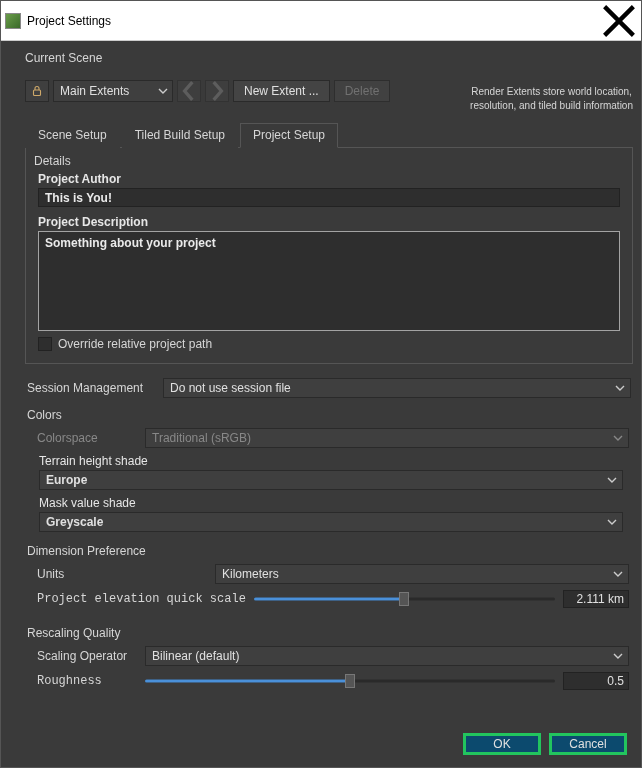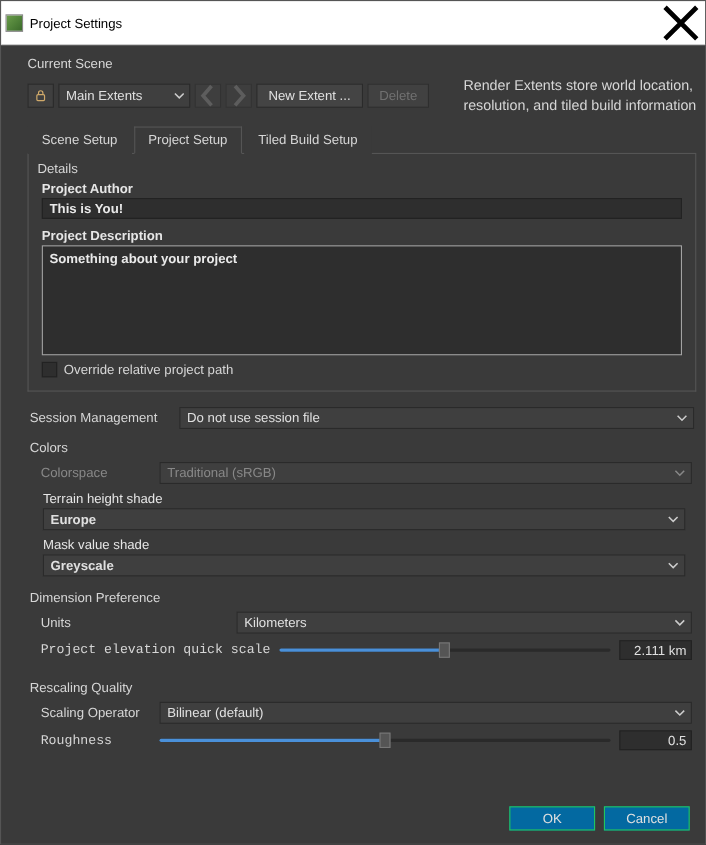--- a/index.html
+++ b/index.html
@@ -15,21 +15,21 @@
   .section-label { font-size: 12px; color: #d6d6d6; margin: 4px 0 4px 0; }
 
   .extent-row { display: flex; align-items: center; gap: 4px; margin-bottom: 2px; }
   .icon-btn { width: 24px; height: 22px; background: #3f3f3f; border: 1px solid #2a2a2a; display: flex; align-items: center; justify-content: center; cursor: pointer; }
   .icon-btn svg { width: 12px; height: 12px; }
   .extent-select { flex: 0 0 120px; height: 22px; background: #3f3f3f; border: 1px solid #2a2a2a; color: #e0e0e0; display: flex; align-items: center; padding: 0 6px; position: relative; cursor: pointer; }
   .extent-select .chev { position: absolute; right: 4px; top: 50%; transform: translateY(-50%); }
   .nav-btn { width: 24px; height: 22px; background: #444; border: 1px solid #2a2a2a; display: flex; align-items: center; justify-content: center; opacity: .45; }
   .btn { height: 22px; padding: 0 10px; background: #444; border: 1px solid #2a2a2a; color: #e0e0e0; font-size: 12px; display: flex; align-items: center; cursor: pointer; }
   .btn.disabled { color: #888; opacity: .7; cursor: default; }
-  .hint { font-size: 13px; color: #d6d6d6; text-align: left; line-height: 1.35; margin-left: auto; max-width: 220px; }
+  .hint { font-size: 10px; color: #d6d6d6; text-align: center; line-height: 1.35; margin-left: auto; max-width: 220px; margin-top: 16px; }
 
   .tabs { display: flex; gap: 2px; margin-top: 8px; border-bottom: 1px solid #555; }
   .tab { padding: 4px 12px 5px 12px; font-size: 12px; color: #d6d6d6; background: #3a3a3a; border: 1px solid transparent; border-bottom: none; cursor: pointer; position: relative; top: 1px; }
   .tab.active { background: #3a3a3a; border: 1px solid #555; border-bottom: 1px solid #3a3a3a; }
 
   .group { border: 1px solid #555; border-top: none; padding: 6px 8px 10px 8px; margin-bottom: 8px; }
   .group-standalone { padding: 4px 2px 8px 2px; }
   .group-title { font-size: 12px; color: #d6d6d6; margin-bottom: 4px; }
 
   .field-label { font-size: 12px; font-weight: 600; color: #e6e6e6; margin: 4px 0 2px 4px; }
@@ -54,21 +54,21 @@
   .slider-row { display: flex; align-items: center; gap: 8px; margin: 6px 2px; }
   .slider-row .lbl { min-width: 170px; font-size: 12px; font-family: Liberation Mono, monospace; }
   .slider-row .lbl.short { min-width: 100px; }
   .slider { flex: 1; height: 16px; position: relative; cursor: pointer; }
   .slider .track { position: absolute; left: 0; right: 0; top: 50%; height: 3px; background: #2a2a2a; transform: translateY(-50%); border-radius: 2px; }
   .slider .fill { position: absolute; left: 0; top: 50%; height: 3px; background: #4a90d9; transform: translateY(-50%); border-radius: 2px; }
   .slider .thumb { position: absolute; top: 50%; width: 10px; height: 14px; background: #555; border: 1px solid #777; transform: translate(-50%, -50%); }
   .slider-val { width: 66px; height: 18px; background: #2e2e2e; border: 1px solid #222; color: #e0e0e0; font-size: 12px; text-align: right; padding: 0 4px; line-height: 16px; }
 
   .footer { display: flex; justify-content: flex-end; gap: 8px; padding: 6px 6px 4px 0; }
-  .footer .fbtn { width: 78px; height: 22px; background: #0369a1; border: 1px solid #22c55e; color: #e0e0e0; font-size: 12px; display: flex; align-items: center; justify-content: center; cursor: pointer; }
+  .footer .fbtn { width: 78px; height: 22px; background: #0c4a6e; border: 3px solid #22c55e; color: #e0e0e0; font-size: 12px; display: flex; align-items: center; justify-content: center; cursor: pointer; }
 
   .chev svg { width: 10px; height: 10px; display: block; }
 </style>
 </head>
 <body>
 
 <div class="window">
 
   <div class="titlebar">
     <div class="app-icon"></div>
@@ -111,22 +111,22 @@
       <div class="btn">New Extent ...</div>
       <div class="btn disabled">Delete</div>
       <div class="hint">
         <div>Render Extents store world location,</div>
         <div>resolution, and tiled build information</div>
       </div>
     </div>
 
     <div class="tabs">
       <div class="tab">Scene Setup</div>
+      <div class="tab">Tiled Build Setup</div>
       <div class="tab active">Project Setup</div>
-      <div class="tab">Tiled Build Setup</div>
     </div>
 
     <div class="group">
       <div class="group-title">Details</div>
 
       <div class="field-label">Project Author</div>
       <input class="text-input" value="This is You!" style="">
 
       <div class="field-label">Project Description</div>
       <div class="textarea" contenteditable="true" style="">Something about your project</div>

